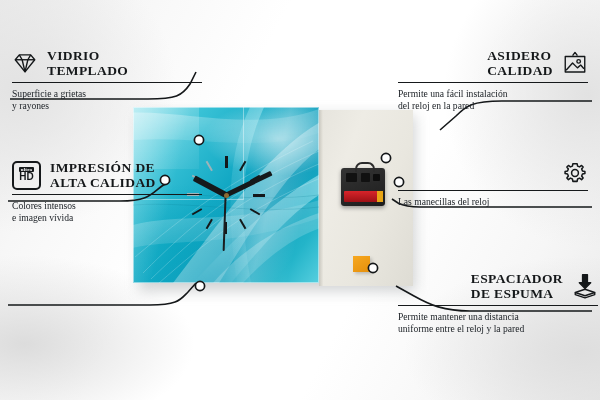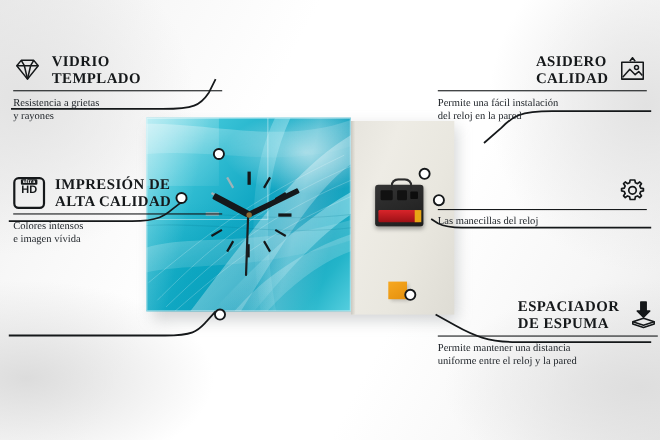--- a/index.html
+++ b/index.html
@@ -72,21 +72,21 @@
   .callout.left{text-align:left;}
   .callout.right{}
   .co-head{display:flex;align-items:center;gap:9px;}
   .callout.right .co-head{justify-content:flex-end;}
   .co-title{font-size:13.5px;line-height:15px;font-weight:bold;color:#15181a;letter-spacing:.4px;}
   .co-rule{height:1px;background:#16191b;margin:4px 0 5px 0;}
   .co-sub{font-size:9.6px;line-height:11.6px;color:#20252a;}
   .ico{width:26px;height:26px;flex:0 0 26px;color:#15181a;}
   .ico svg{display:block;width:26px;height:26px;}
   .hd-badge{width:25px;height:25px;flex:0 0 25px;border:2px solid #15181a;border-radius:5px;
-    display:flex;flex-direction:column;align-items:center;color:#15181a;}
+    display:flex;flex-direction:column;align-items:center;justify-content:center;color:#15181a;}
   .hd-badge .u{font-size:5px;line-height:5px;font-weight:bold;letter-spacing:.2px;
     background:#15181a;color:#fff;padding:0 2px;border-radius:1px;}
   .hd-badge .h{font-size:10px;line-height:10.5px;font-weight:bold;
     font-family:"Liberation Sans",sans-serif;}
 
   .wires{position:absolute;left:0;top:0;width:600px;height:400px;pointer-events:none;}
 </style>
 </head>
 <body>
 
@@ -216,21 +216,21 @@
             <path d="M9,6 L12.5,12 L16,27"></path>
             <path d="M23,6 L19.5,12 L16,27"></path>
         </svg>
       </span>
       <span>
         <span class="co-title" style="display:block">VIDRIO</span>
         <span class="co-title" style="display:block">TEMPLADO</span>
       </span>
     </div>
     <div class="co-rule"></div>
-    <div class="co-sub">Resistencia a grietas</div>
+    <div class="co-sub">Superficie a grietas</div>
     <div class="co-sub">y rayones</div>
   </div>
 
   <div class="callout left" style="left:12px;top:160px;">
     <div class="co-head">
       <span class="hd-badge">
         <span class="u">ultra</span>
         <span class="h">HD</span>
       </span>
       <span>

